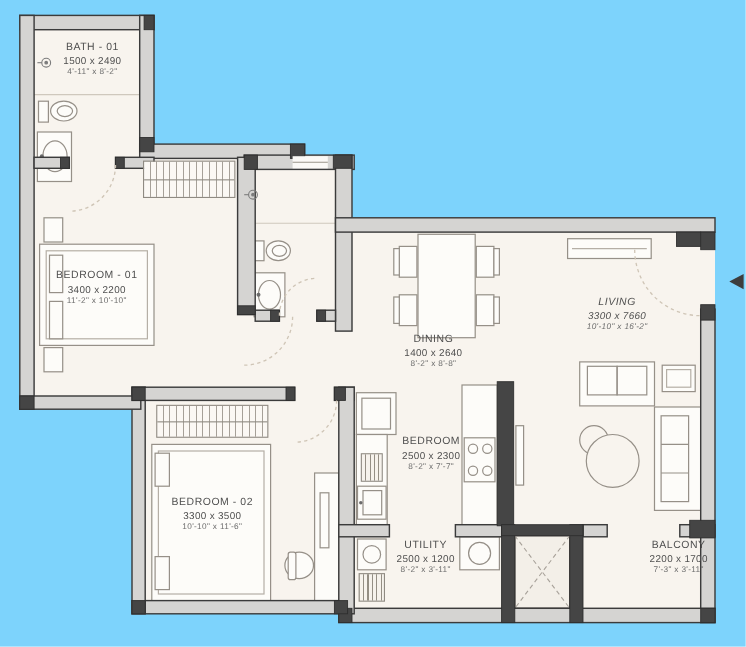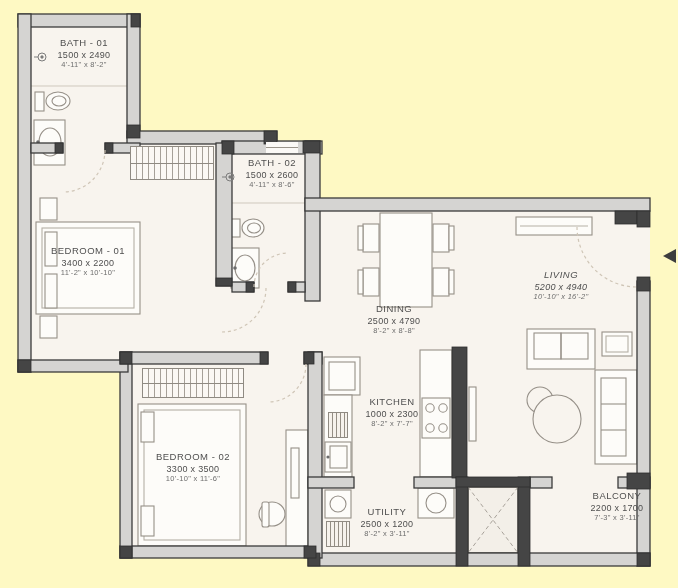--- a/index.html
+++ b/index.html
@@ -1,16 +1,16 @@
 <!DOCTYPE html>
 <html><head>
 <meta charset="utf-8">
 <style>
   html,body{margin:0;padding:0;background:#ffffff;}
-  .stage{position:relative;width:678px;height:588px;background:#fef9c3;overflow:hidden;
+  .stage{position:relative;width:678px;height:588px;background:#7dd3fc;overflow:hidden;
          font-family:"Liberation Sans",sans-serif;}
   .stage svg{position:absolute;left:0;top:0;}
   .room-label{position:absolute;text-align:center;color:#4f4f4f;line-height:1.15;pointer-events:none;}
   .rn{font-size:9.5px;letter-spacing:.5px;}
   .rm{font-size:9px;margin-top:1px;letter-spacing:.3px;}
   .rf{font-size:7.5px;color:#6d6d6d;margin-top:1px;letter-spacing:.3px;}
   .wardrobe{position:absolute;border:1px solid #8f8a82;box-sizing:border-box;
             background:repeating-linear-gradient(90deg,#fbf8f4 0 5px,#a6a098 5px 6px);}
   .wardrobe:after{content:"";position:absolute;left:0;right:0;top:50%;border-top:1px solid #8f8a82;}
   .hatch{position:absolute;border:1px solid #8f8a82;box-sizing:border-box;
@@ -238,51 +238,46 @@
 <div class="wardrobe" style="left:130px;top:146px;width:84px;height:34px;"></div>
 <div class="wardrobe" style="left:142px;top:368px;width:102px;height:30px;"></div>
 <div class="hatch" style="left:328px;top:412px;width:20px;height:26px;"></div>
 <div class="hatch" style="left:326px;top:521px;width:24px;height:26px;"></div>
 
 <div class="room-label" style="left:34px;top:38px;width:100px;">
   <div class="rn">BATH - 01</div>
   <div class="rm">1500 x 2490</div>
   <div class="rf">4'-11" x 8'-2"</div>
 </div>
-<div class="room-label" style="left:224px;top:158px;width:96px;">
-  <div class="rn">BATH - 02</div>
-  <div class="rm">1500 x 2600</div>
-  <div class="rf">4'-11" x 8'-6"</div>
-</div>
 <div class="room-label" style="left:33px;top:246px;width:110px;">
   <div class="rn">BEDROOM - 01</div>
   <div class="rm">3400 x 2200</div>
   <div class="rf">11'-2" x 10'-10"</div>
 </div>
 <div class="room-label" style="left:344px;top:304px;width:100px;text-align:center;">
   <div class="rn">DINING</div>
-  <div class="rm">2500 x 4790</div>
+  <div class="rm">1400 x 2640</div>
   <div class="rf">8'-2" x 8'-8"</div>
 </div>
 <div class="room-label" style="left:505px;top:270px;width:112px;font-style:italic;">
   <div class="rn">LIVING</div>
-  <div class="rm">5200 x 4940</div>
+  <div class="rm">3300 x 7660</div>
   <div class="rf">10'-10" x 16'-2"</div>
 </div>
 <div class="room-label" style="left:344px;top:397px;width:96px;">
-  <div class="rn">KITCHEN</div>
-  <div class="rm">1000 x 2300</div>
+  <div class="rn">BEDROOM</div>
+  <div class="rm">2500 x 2300</div>
   <div class="rf">8'-2" x 7'-7"</div>
 </div>
 <div class="room-label" style="left:134px;top:452px;width:118px;">
   <div class="rn">BEDROOM - 02</div>
   <div class="rm">3300 x 3500</div>
   <div class="rf">10'-10" x 11'-6"</div>
 </div>
-<div class="room-label" style="left:339px;top:491px;width:96px;margin-top:16px;">
+<div class="room-label" style="left:339px;top:491px;width:96px;">
   <div class="rn">UTILITY</div>
   <div class="rm">2500 x 1200</div>
   <div class="rf">8'-2" x 3'-11"</div>
 </div>
 <div class="room-label" style="left:569px;top:491px;width:96px;">
   <div class="rn">BALCONY</div>
   <div class="rm">2200 x 1700</div>
   <div class="rf">7'-3" x 3'-11"</div>
 </div>
 

